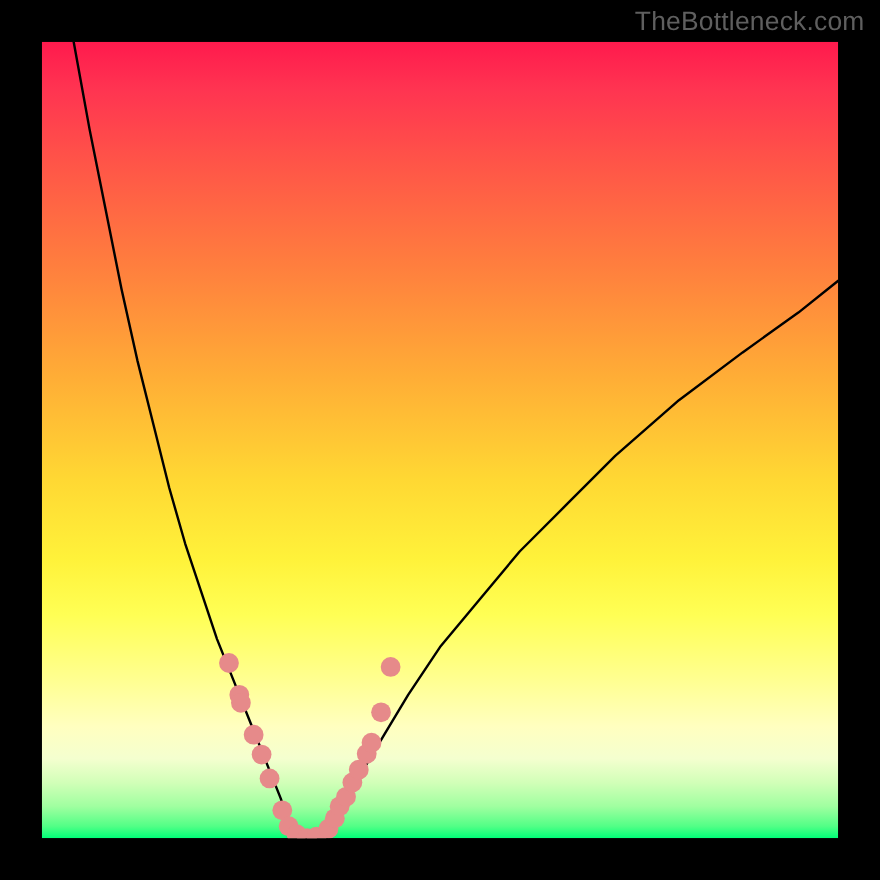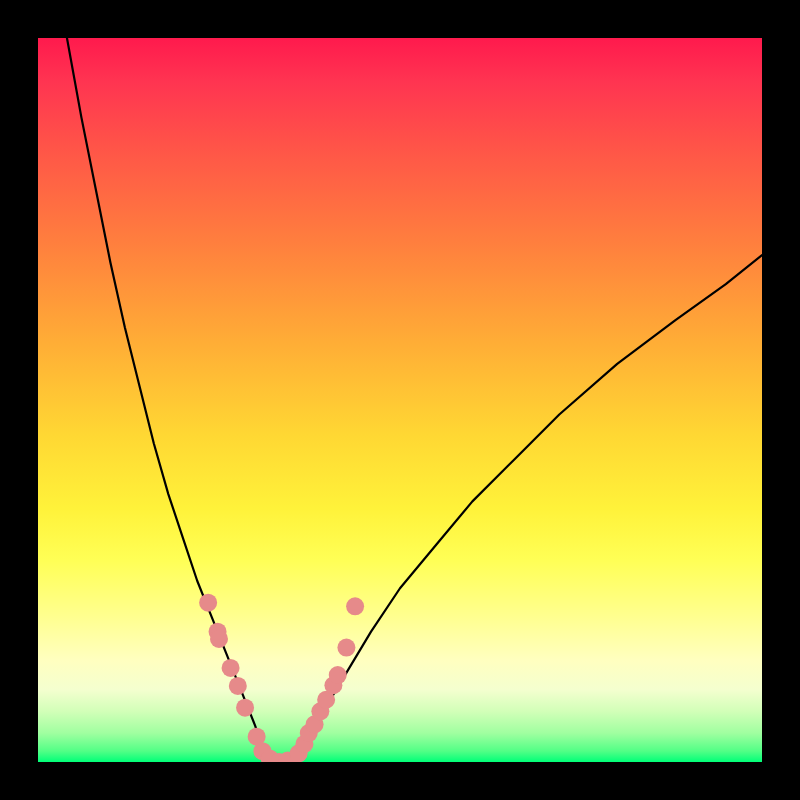--- a/index.html
+++ b/index.html
@@ -101,13 +101,14 @@
           <circle cx="282.36" cy="673.32" r="9" fill="#e68a8a" stroke="#c07070" stroke-width="0"></circle>
           <circle cx="288.15" cy="661.74" r="9" fill="#e68a8a" stroke="#c07070" stroke-width="0"></circle>
           <circle cx="295.39" cy="647.26" r="9" fill="#e68a8a" stroke="#c07070" stroke-width="0"></circle>
           <circle cx="299.74" cy="637.12" r="9" fill="#e68a8a" stroke="#c07070" stroke-width="0"></circle>
           <circle cx="308.42" cy="609.61" r="9" fill="#e68a8a" stroke="#c07070" stroke-width="0"></circle>
           <circle cx="317.11" cy="568.34" r="9" fill="#e68a8a" stroke="#c07070" stroke-width="0"></circle>
         </g>
     </svg>
   </div>
 
+  <div class="watermark">TheBottleneck.com</div>
 </div>
 
 </body></html>

